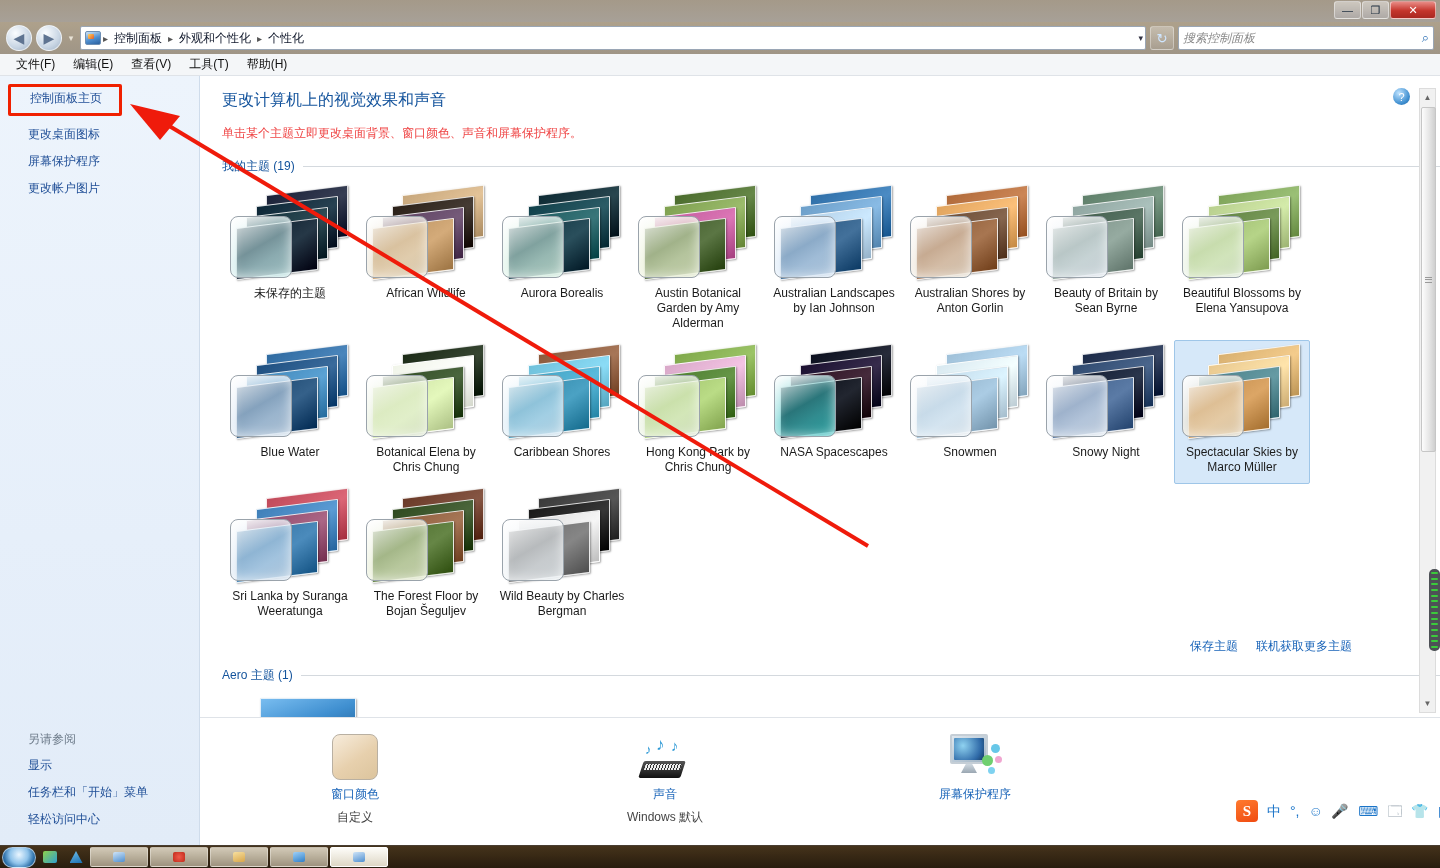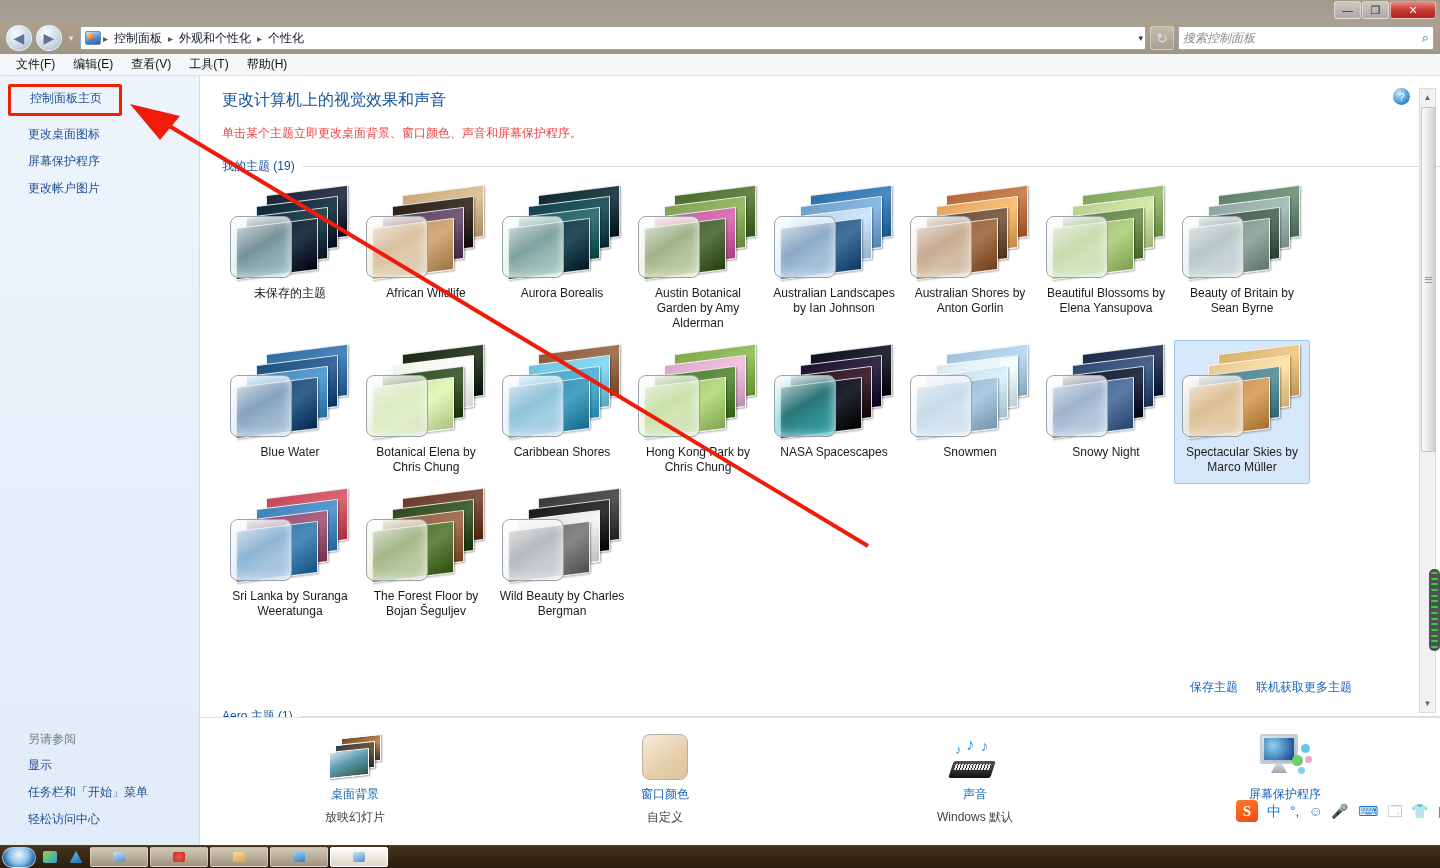--- a/index.html
+++ b/index.html
@@ -157,21 +157,21 @@
   .ph-card.c4 { left: 6px;  top: 35px; transform: skewY(-7deg); }
   .glass {
     position: absolute; left: 0; top: 28px; width: 62px; height: 62px;
     border-radius: 8px; border: 1px solid #9aa3ab;
     background: linear-gradient(150deg, rgba(255,255,255,.85), rgba(255,255,255,.25) 45%, rgba(255,255,255,.65));
     box-shadow: inset 0 0 12px rgba(255,255,255,.7);
   }
 
   
   #linksrow { display: flex; justify-content: flex-end; gap: 18px; padding-right: 88px; margin-top: 10px; }
-  #linksrow a { font-size: 12px; color: #1863b8; text-decoration: none; margin-top: 41px; }
+  #linksrow a { font-size: 12px; color: #1863b8; text-decoration: none; }
 
   
   #vscroll {
     position: absolute; right: 4px; top: 12px; width: 17px; bottom: 4px;
     background: #f1f1f1; border: 1px solid #dcdcdc;
     display: flex; flex-direction: column; align-items: center;
   }
   .sb-arrow { height: 17px; width: 100%; display:flex; align-items:center; justify-content:center; color:#666; font-size: 8px; }
   #sb-thumb {
     position: absolute; top: 18px; left: 1px; width: 15px; height: 345px;
@@ -433,37 +433,37 @@
                 <div class="ph-card c1" style="background: linear-gradient(150deg, rgb(176, 106, 58), rgb(204, 134, 86) 55%, rgb(148, 78, 30));"></div>
                 <div class="ph-card c2" style="background: linear-gradient(150deg, rgb(224, 164, 94), rgb(252, 192, 122) 55%, rgb(196, 136, 66));"></div>
                 <div class="ph-card c3" style="background: linear-gradient(150deg, rgb(106, 74, 51), rgb(134, 102, 79) 55%, rgb(78, 46, 23));"></div>
                 <div class="ph-card c4" style="background: linear-gradient(150deg, rgb(140, 90, 53), rgb(168, 118, 81) 55%, rgb(112, 62, 25));"></div>
                 <div class="glass" style="background: linear-gradient(150deg, rgba(255, 255, 255, 0.92), rgba(233, 223, 208, 0.55) 48%, rgba(233, 223, 208, 0.85));"></div>
               </div>
               <div class="tname">Australian Shores by Anton Gorlin</div>
             </div>
             <div class="theme">
               <div class="thumb">
+                <div class="ph-card c1" style="background: linear-gradient(150deg, rgb(95, 127, 106), rgb(123, 155, 134) 55%, rgb(67, 99, 78));"></div>
+                <div class="ph-card c2" style="background: linear-gradient(150deg, rgb(143, 165, 160), rgb(171, 193, 188) 55%, rgb(115, 137, 132));"></div>
+                <div class="ph-card c3" style="background: linear-gradient(150deg, rgb(63, 90, 74), rgb(91, 118, 102) 55%, rgb(35, 62, 46));"></div>
+                <div class="ph-card c4" style="background: linear-gradient(150deg, rgb(122, 143, 133), rgb(150, 171, 161) 55%, rgb(94, 115, 105));"></div>
+                <div class="glass" style="background: linear-gradient(150deg, rgba(255, 255, 255, 0.92), rgba(223, 231, 239, 0.55) 48%, rgba(223, 231, 239, 0.85));"></div>
+              </div>
+              <div class="tname">Beauty of Britain by Sean Byrne</div>
+            </div>
+            <div class="theme">
+              <div class="thumb">
                 <div class="ph-card c1" style="background: linear-gradient(150deg, rgb(127, 164, 90), rgb(155, 192, 118) 55%, rgb(99, 136, 62));"></div>
                 <div class="ph-card c2" style="background: linear-gradient(150deg, rgb(184, 207, 142), rgb(212, 235, 170) 55%, rgb(156, 179, 114));"></div>
                 <div class="ph-card c3" style="background: linear-gradient(150deg, rgb(94, 127, 63), rgb(122, 155, 91) 55%, rgb(66, 99, 35));"></div>
                 <div class="ph-card c4" style="background: linear-gradient(150deg, rgb(154, 184, 108), rgb(182, 212, 136) 55%, rgb(126, 156, 80));"></div>
                 <div class="glass" style="background: linear-gradient(150deg, rgba(255, 255, 255, 0.92), rgba(223, 236, 213, 0.55) 48%, rgba(223, 236, 213, 0.85));"></div>
               </div>
               <div class="tname">Beautiful Blossoms by Elena Yansupova</div>
-            </div>
-            <div class="theme">
-              <div class="thumb">
-                <div class="ph-card c1" style="background: linear-gradient(150deg, rgb(95, 127, 106), rgb(123, 155, 134) 55%, rgb(67, 99, 78));"></div>
-                <div class="ph-card c2" style="background: linear-gradient(150deg, rgb(143, 165, 160), rgb(171, 193, 188) 55%, rgb(115, 137, 132));"></div>
-                <div class="ph-card c3" style="background: linear-gradient(150deg, rgb(63, 90, 74), rgb(91, 118, 102) 55%, rgb(35, 62, 46));"></div>
-                <div class="ph-card c4" style="background: linear-gradient(150deg, rgb(122, 143, 133), rgb(150, 171, 161) 55%, rgb(94, 115, 105));"></div>
-                <div class="glass" style="background: linear-gradient(150deg, rgba(255, 255, 255, 0.92), rgba(223, 231, 239, 0.55) 48%, rgba(223, 231, 239, 0.85));"></div>
-              </div>
-              <div class="tname">Beauty of Britain by Sean Byrne</div>
             </div>
             <div class="theme">
               <div class="thumb">
                 <div class="ph-card c1" style="background: linear-gradient(150deg, rgb(47, 106, 160), rgb(75, 134, 188) 55%, rgb(19, 78, 132));"></div>
                 <div class="ph-card c2" style="background: linear-gradient(150deg, rgb(30, 79, 128), rgb(58, 107, 156) 55%, rgb(2, 51, 100));"></div>
                 <div class="ph-card c3" style="background: linear-gradient(150deg, rgb(63, 134, 184), rgb(91, 162, 212) 55%, rgb(35, 106, 156));"></div>
                 <div class="ph-card c4" style="background: linear-gradient(150deg, rgb(25, 69, 110), rgb(53, 97, 138) 55%, rgb(0, 41, 82));"></div>
                 <div class="glass" style="background: linear-gradient(150deg, rgba(255, 255, 255, 0.92), rgba(207, 224, 240, 0.55) 48%, rgba(207, 224, 240, 0.85));"></div>
               </div>
               <div class="tname">Blue Water</div>
@@ -614,31 +614,20 @@
             <i></i>
             <i></i>
             <i></i>
             <i></i>
         </div>
 
       </div>
 
       <div id="actionbar">
 
-        <div class="action">
-          <div class="icon">
-            <div class="ic-stack">
-                <div class="s s1"></div>
-                <div class="s s2"></div>
-                <div class="s s3"></div>
-              </div>
-          </div>
-          <div class="al">桌面背景</div>
-          <div class="av">放映幻灯片</div>
-        </div>
 
         <div class="action">
           <div class="icon">
             <div class="ic-swatch"></div>
           </div>
           <div class="al">窗口颜色</div>
           <div class="av">自定义</div>
         </div>
 
         <div class="action">

